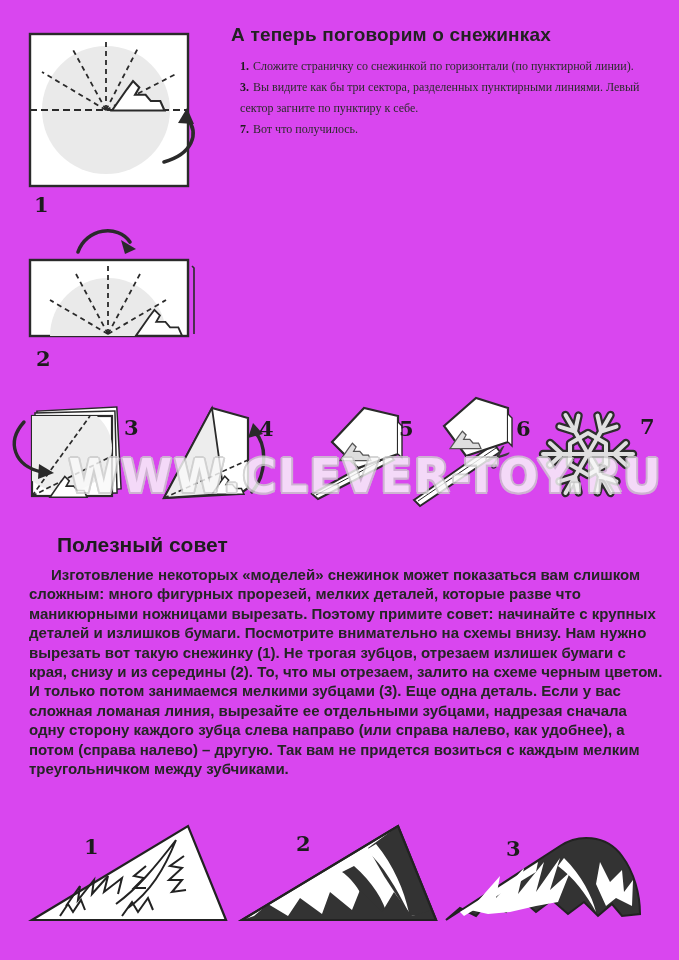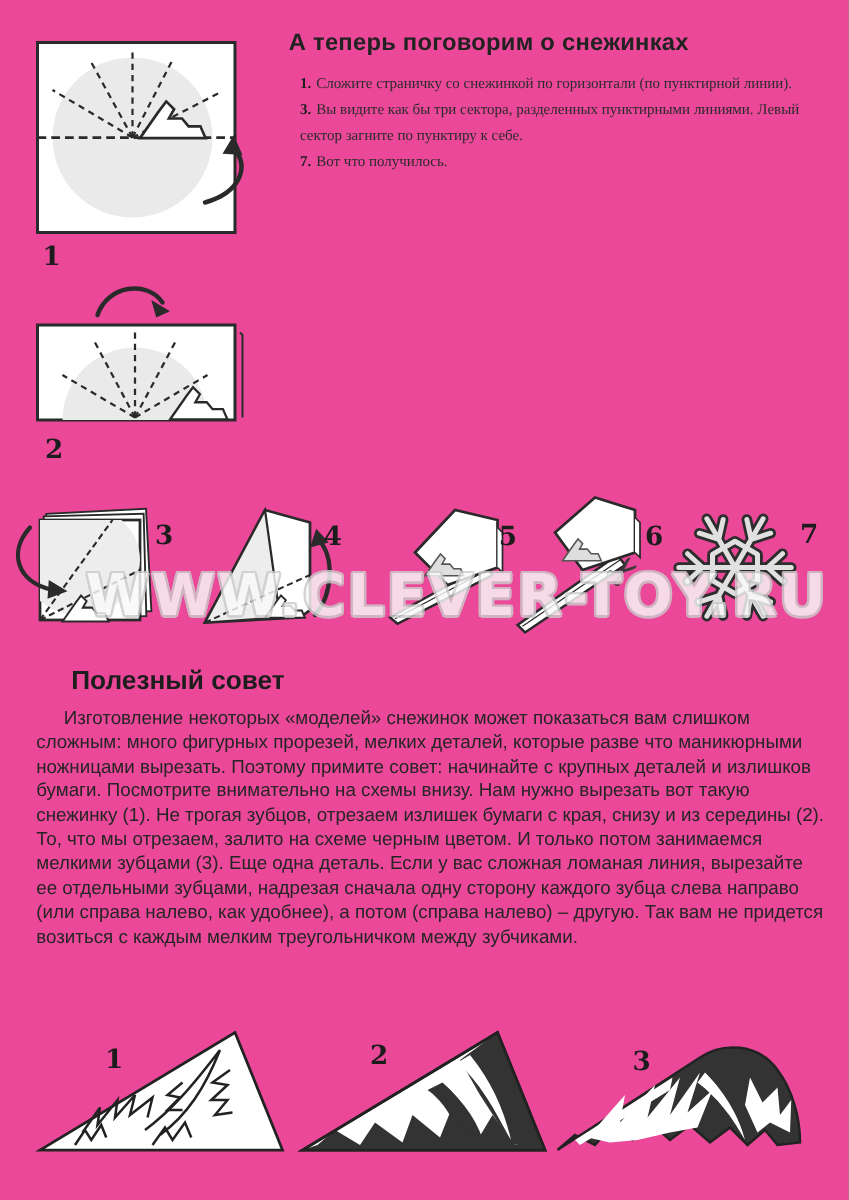--- a/index.html
+++ b/index.html
@@ -1,17 +1,17 @@
 <!DOCTYPE html>
 <html><head>
 <meta charset="utf-8">
 <style>
   html,body{margin:0;padding:0;background:#888;}
   .page{
-    position:relative;width:679px;height:960px;background:#ec4899;
+    position:relative;width:679px;height:960px;background:#d946ef;
     font-family:"Liberation Sans",sans-serif;color:#2b2b2b;overflow:hidden;
     margin:0 auto;
   }
   .title{
     position:absolute;left:231px;top:24px;width:440px;
     font-size:19px;font-weight:bold;letter-spacing:.2px;color:#222;
   }
   .steps{position:absolute;left:240px;top:56px;width:402px;font-size:12px;line-height:21px;font-family:Liberation Serif, serif;}
   .steps p{margin:0;}
   .steps b{margin-right:4px;color:#1d1d1d;}
@@ -25,21 +25,21 @@
     font-family:"DejaVu Sans",sans-serif;font-weight:800;font-size:46px;letter-spacing:2px;
     color:#fafafa;opacity:.82;white-space:nowrap;
     text-shadow:2px 0 0 #cccccc,-2px 0 0 #cccccc,0 2px 0 #cccccc,0 -2px 0 #cccccc,
       1.5px 1.5px 0 #cccccc,-1.5px 1.5px 0 #cccccc,1.5px -1.5px 0 #cccccc,-1.5px -1.5px 0 #cccccc;
     pointer-events:none;
     padding-left:26px;
   }
   .tip-heading{position:absolute;left:57px;top:533px;font-size:21px;font-weight:bold;color:#1d1d1d;}
   .tip-body{
     position:absolute;left:29px;top:565px;width:634px;
-    font-size:15px;line-height:19.4px;text-indent:22px;color:#252525;text-align:left;
+    font-size:15px;line-height:19.4px;text-indent:22px;color:#252525;text-align:left;font-weight:bold;
   }
 </style>
 </head>
 <body>
 
 <div class="page">
 
   <svg width="0" height="0" style="position:absolute">
     <defs>
       <path id="boot" d="M0,30 L14,10 L20,2 L26,8 L22,15 L32,15 L37,21 L46,21 L50,30 Z"></path>

